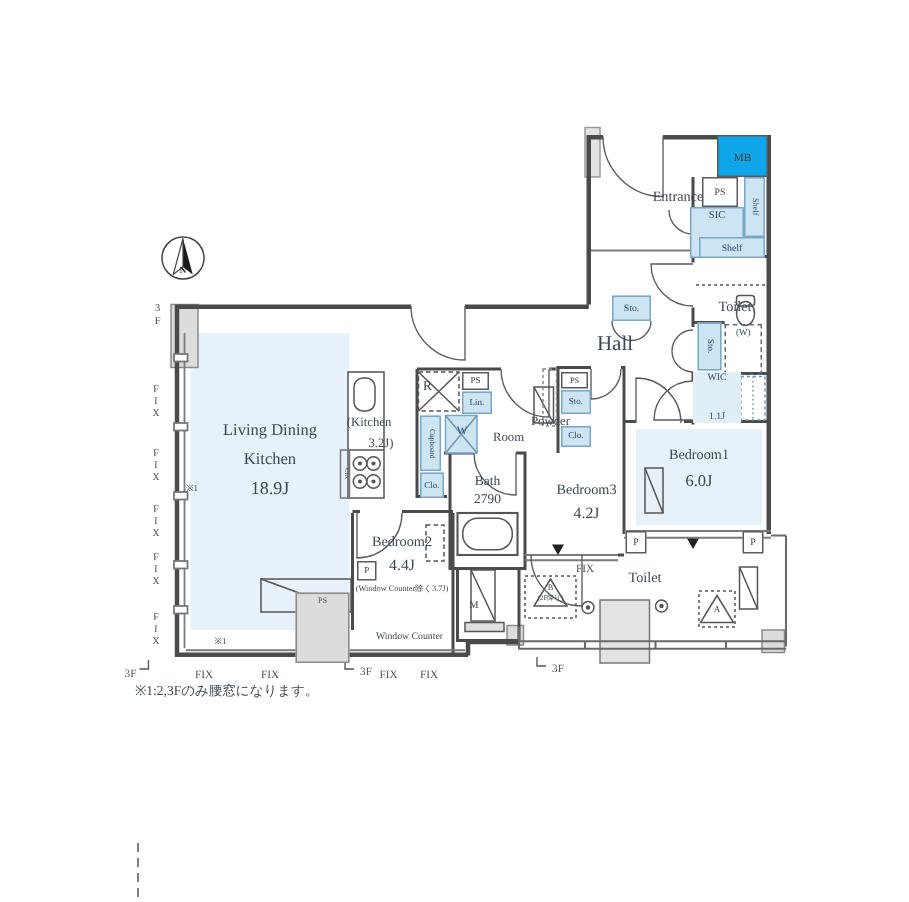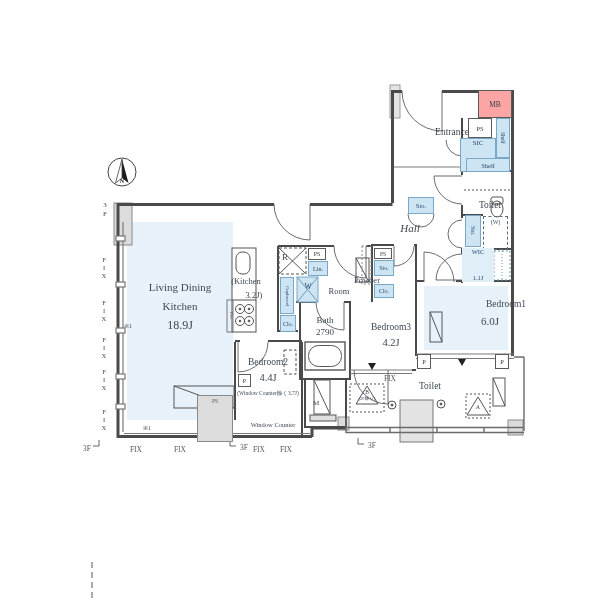--- a/index.html
+++ b/index.html
@@ -133,38 +133,38 @@
       <path d="M368 363 H376 L372 370 Z"></path>
       <path d="M458 359 H466 L462 366 Z"></path>
     </g>
   </svg>
 
   <div class="lbl" style="left:130px;top:281px;width:100px;font-size:11px;">Living Dining</div>
   <div class="lbl" style="left:130px;top:300px;width:100px;font-size:11px;">Kitchen</div>
   <div class="lbl" style="left:130px;top:319px;width:100px;font-size:12px;">18.9J</div>
   <div class="lbl" style="left:220px;top:277px;width:52px;font-size:8.5px;">(Kitchen</div>
   <div class="lbl" style="left:236px;top:291px;width:36px;font-size:8.5px;">3.2J)</div>
-  <div class="lbl" style="left:424px;top:299px;width:84px;font-size:9.5px;padding-left:40px;">Bedroom1</div>
-  <div class="lbl" style="left:424px;top:315px;width:84px;font-size:11px;margin-left:24px;">6.0J</div>
+  <div class="lbl" style="left:424px;top:299px;width:84px;font-size:9.5px;">Bedroom1</div>
+  <div class="lbl" style="left:424px;top:315px;width:84px;font-size:11px;">6.0J</div>
   <div class="lbl" style="left:234px;top:357px;width:68px;font-size:9.5px;">Bedroom2</div>
   <div class="lbl" style="left:234px;top:372px;width:68px;font-size:10.5px;">4.4J</div>
   <div class="lbl" style="left:226px;top:390px;width:84px;font-size:5.5px;">(Window Counter除く3.7J)</div>
   <div class="lbl" style="left:362px;top:322px;width:58px;font-size:9.5px;">Bedroom3</div>
   <div class="lbl" style="left:362px;top:337px;width:58px;font-size:10.5px;">4.2J</div>
   <div class="lbl" style="left:301px;top:315px;width:48px;font-size:9px;">Bath</div>
   <div class="lbl" style="left:301px;top:327px;width:48px;font-size:9px;">2790</div>
   <div class="lbl" style="left:318px;top:276px;width:42px;font-size:8.5px;padding-left:28px;">Powder</div>
   <div class="lbl" style="left:318px;top:287px;width:42px;font-size:8.5px;text-align:center;">Room</div>
   <div class="lbl" style="left:470px;top:200px;width:40px;font-size:9.5px;">Toilet</div>
   <div class="lbl" style="left:426px;top:127px;width:52px;font-size:9.5px;">Entrance</div>
-  <div class="lbl" style="left:390px;top:222px;width:40px;font-size:11px;font-style:italic;">Hall</div>
+  <div class="lbl" style="left:390px;top:222px;width:40px;font-size:14px;">Hall</div>
   <div class="lbl" style="left:402px;top:381px;width:56px;font-size:9.5px;">Toilet</div>
   <div class="lbl" style="left:244px;top:421px;width:58px;font-size:6.5px;">Window Counter</div>
 
-  <div class="whitebox" style="left:478px;top:90px;width:34px;height:28px;background:#fca5a5;font-size:7.5px;">
+  <div class="whitebox" style="left:478px;top:90px;width:34px;height:28px;background:#0ea5e9;font-size:7.5px;">
       <span>MB</span>
     </div>
   <div class="whitebox" style="left:468px;top:118px;width:24px;height:20px;font-size:6.5px;">
       <span>PS</span>
     </div>
   <div class="bluebox vside" style="left:496px;top:118px;width:14px;height:40px;font-size:5.5px;">
       <span>Shelf</span>
     </div>
   <div class="bluebox col" style="left:460px;top:138px;width:36px;height:34px;font-size:7px;">
     <span>SIC</span>
@@ -239,14 +239,15 @@
   <div class="lbl" style="left:78px;top:445px;width:18px;font-size:7.5px;color:#555;">3F</div>
   <div class="lbl" style="left:234px;top:444px;width:20px;font-size:7.5px;color:#555;">3F</div>
   <div class="lbl" style="left:362px;top:442px;width:20px;font-size:7.5px;color:#555;">3F</div>
   <div class="lbl vstack" style="left:101px;top:197px;height:26px;font-size:7px;">3F</div>
   <div class="lbl vstack" style="left:100px;top:254px;height:28px;font-size:6.5px;">FIX</div>
   <div class="lbl vstack" style="left:100px;top:297px;height:28px;font-size:6.5px;">FIX</div>
   <div class="lbl vstack" style="left:100px;top:334px;height:28px;font-size:6.5px;">FIX</div>
   <div class="lbl vstack" style="left:100px;top:366px;height:28px;font-size:6.5px;">FIX</div>
   <div class="lbl vstack" style="left:100px;top:406px;height:28px;font-size:6.5px;">FIX</div>
 
+  <div class="lbl" style="left:90px;top:455px;width:240px;font-size:9px;text-align:left;">※1:2,3Fのみ腰窓になります。</div>
 
 </div>
 
 </body></html>

